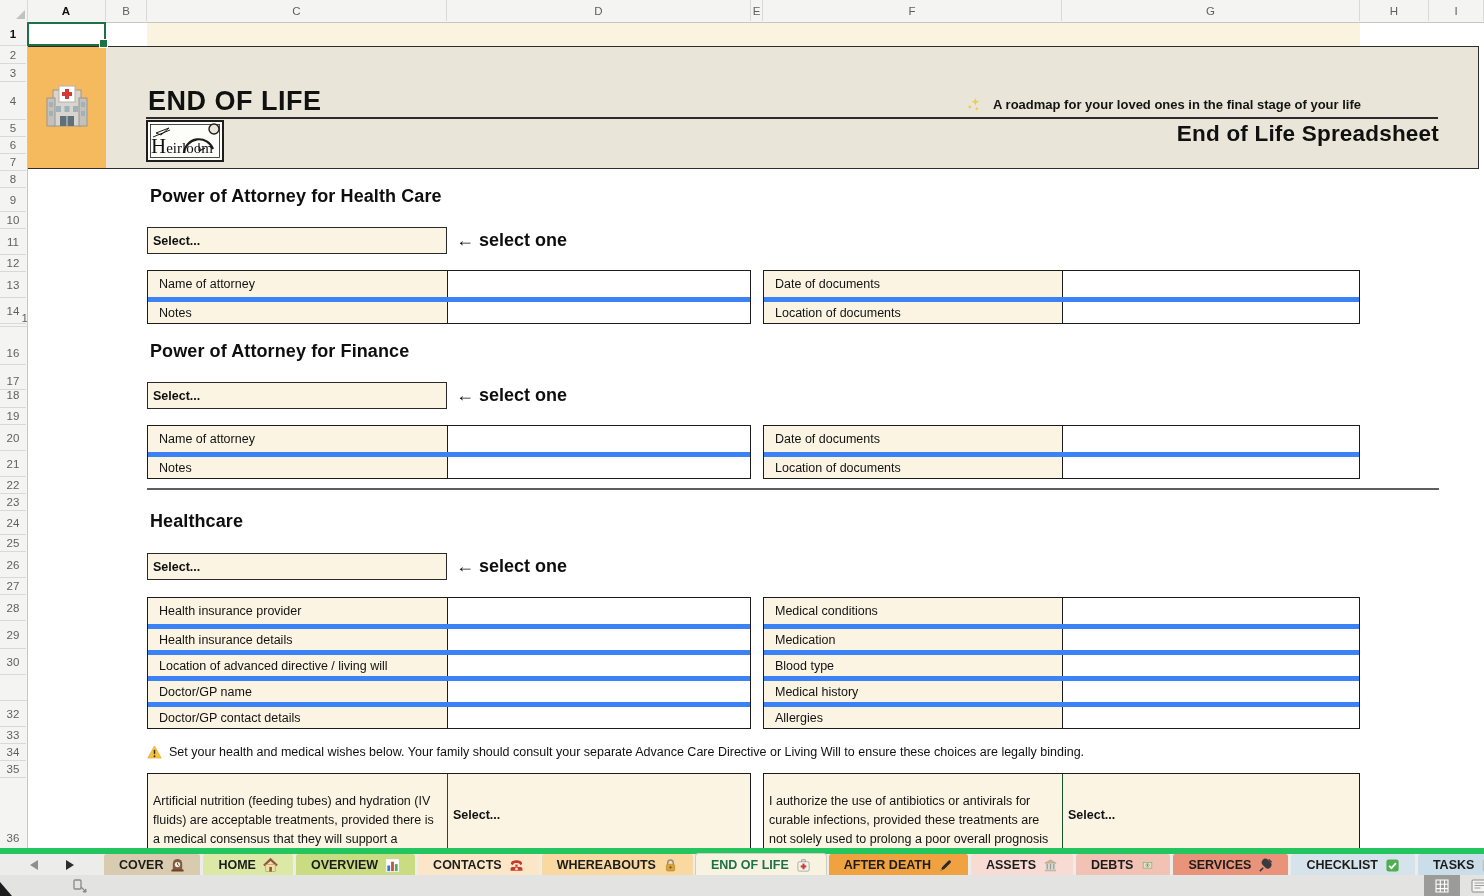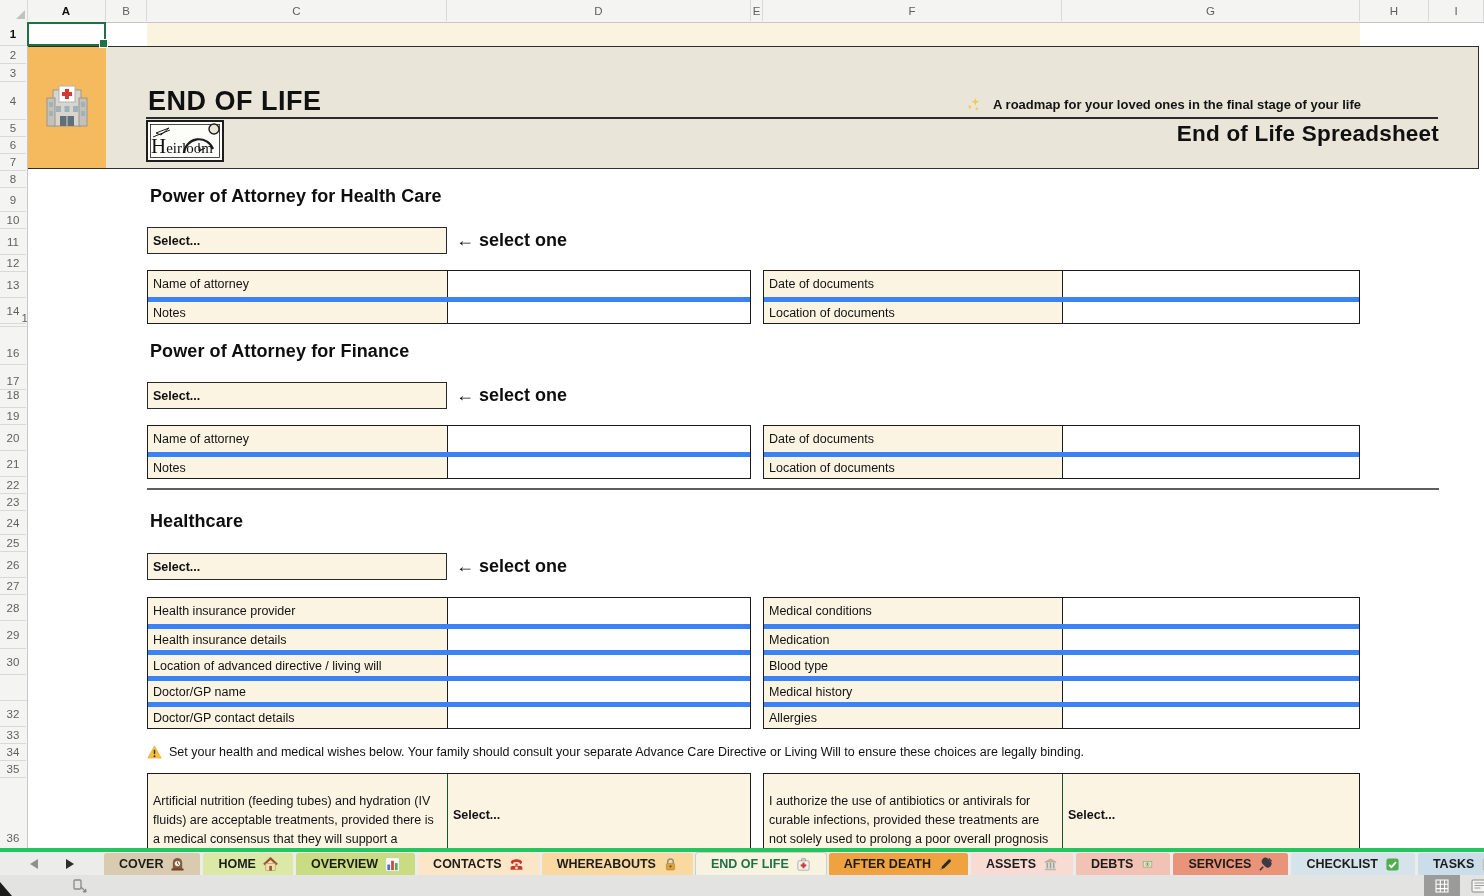--- a/index.html
+++ b/index.html
@@ -42,33 +42,33 @@
   .sechead{position:absolute;left:150px;font-size:18px;font-weight:800;color:#0e0e0e;letter-spacing:.1px;}
   .selcell{position:absolute;left:147px;width:300px;height:27px;background:#FBF4E3;
           border:1.8px solid #2a2a2a;box-sizing:border-box;display:flex;align-items:center;
           padding:0 5px;font-size:12.5px;font-weight:700;color:#0e0e0e;}
   .selhint{position:absolute;left:456px;height:27px;display:flex;align-items:center;
           font-size:18px;font-weight:600;color:#0e0e0e;}
   .tbl{position:absolute;border:1.5px solid #1c1c1c;background:#fff;box-sizing:border-box;}
   .trow{display:flex;height:26px;border-top:5px solid #3b82f6;box-sizing:border-box;}
   .trow:first-child{border-top:none;}
   .tlabel{background:#FBF4E3;border-right:1px solid #1c1c1c;font-size:12.5px;color:#121212;
-          display:flex;align-items:center;padding:0 5px;box-sizing:border-box;}
+          display:flex;align-items:center;padding:0 11px;box-sizing:border-box;}
   .tval{flex:1;background:#fff;}
   .divider{position:absolute;left:147px;top:488px;width:1292px;height:2px;background:#5e5e5e;}
   .warnrow{position:absolute;left:147px;top:743px;height:18px;display:flex;align-items:center;gap:7px;
           font-size:12.5px;color:#101010;}
   .wish{position:absolute;top:773px;height:84px;border:1.5px solid #1c1c1c;display:flex;
           box-sizing:border-box;background:#FBF4E3;}
   .wish-text{border-right:1px solid #14532d;padding:18px 5px;font-size:12.5px;line-height:1.5;
           box-sizing:border-box;color:#121212;}
   .wish-select{flex:1;display:flex;align-items:center;padding:0 5px;font-weight:700;font-size:12.5px;}
   
   .tabbar{position:absolute;left:0;top:848px;width:1484px;height:27px;background:#ECECEA;
-          border-top:4px solid #22c55e;box-sizing:border-box;display:flex;align-items:center;z-index:20;}
+          border-top:6px solid #22c55e;box-sizing:border-box;display:flex;align-items:center;z-index:20;}
   .tabnav{width:104px;display:flex;justify-content:center;gap:28px;align-items:center;flex:0 0 auto;}
   .arr{width:0;height:0;border-top:5.5px solid transparent;border-bottom:5.5px solid transparent;}
   .arr.left{border-right:8px solid #8f8f8d;}
   .arr.right{border-left:8px solid #2d2d2d;}
   .tabs{display:flex;gap:3px;align-items:center;height:100%;padding-top:1px;}
   .tab{display:flex;align-items:center;justify-content:center;gap:7px;height:23px;padding:0 15px;
           font-size:12.5px;font-weight:600;color:#1c1c1c;border-radius:2.5px;white-space:nowrap;flex:0 0 auto;}
   .tab.active{color:#1F7145;font-weight:700;box-shadow:0 0 0 1px #CFCDC4;}
   .tab svg{display:block;}
   

